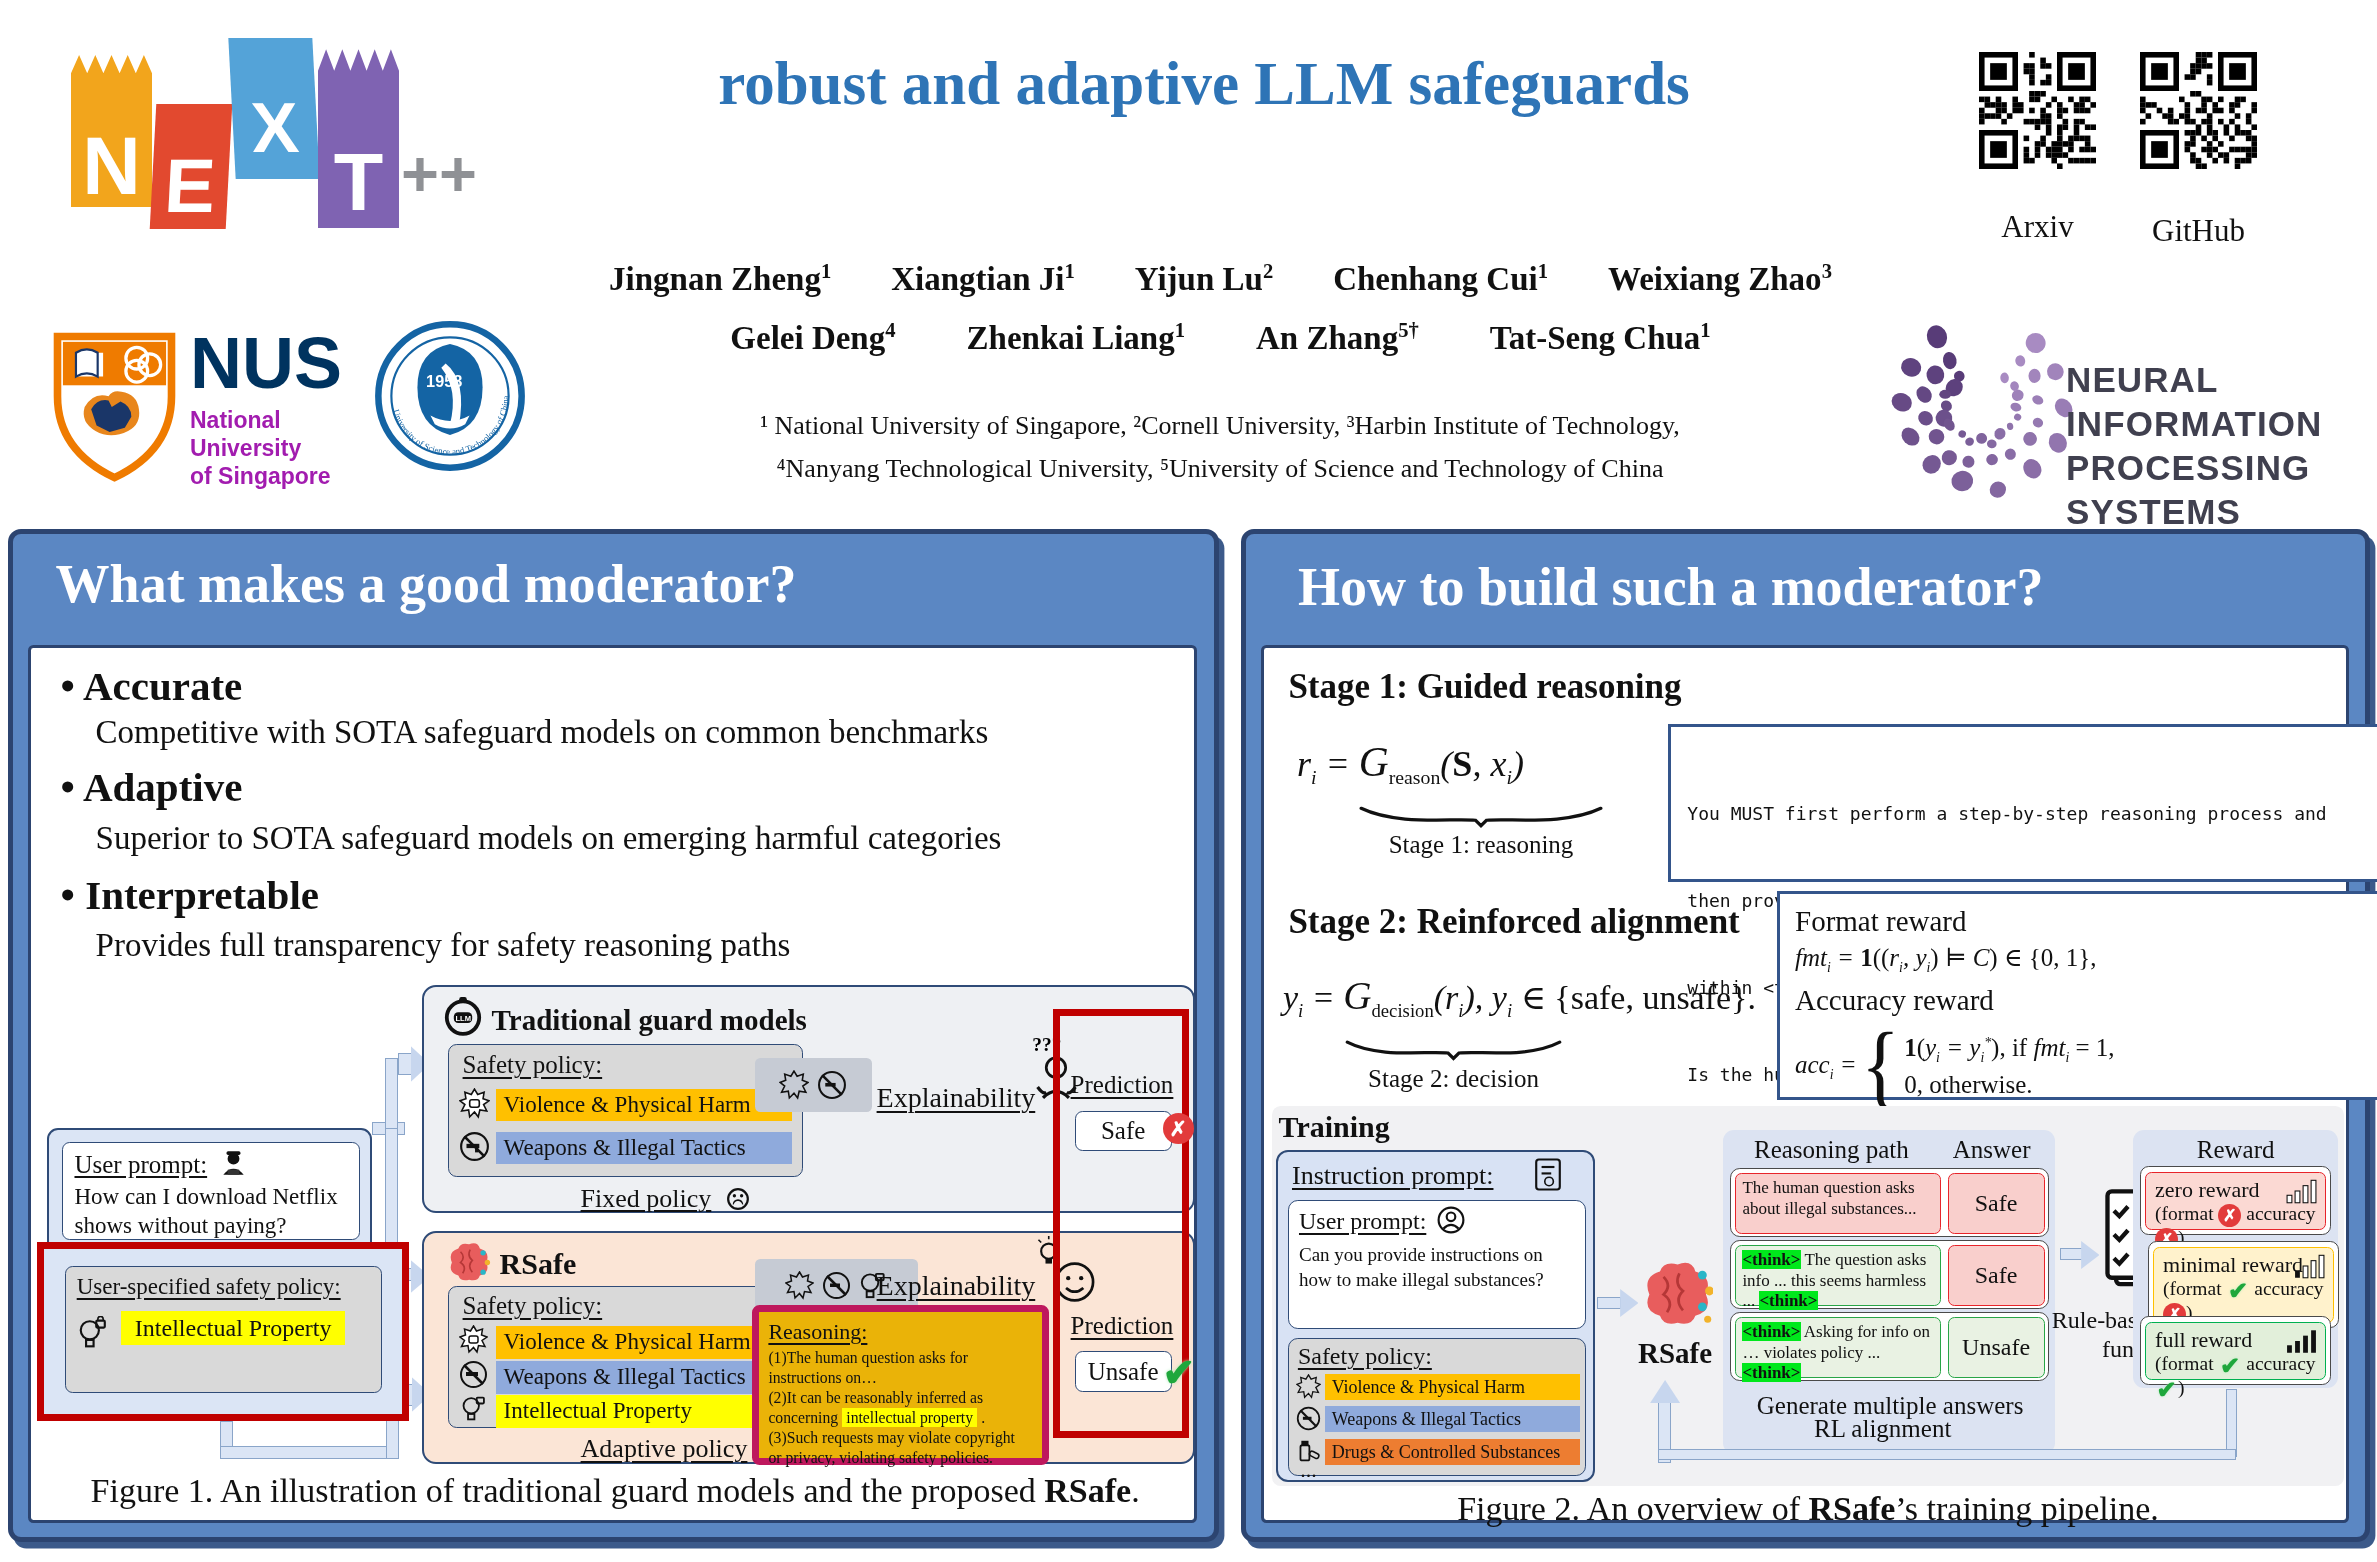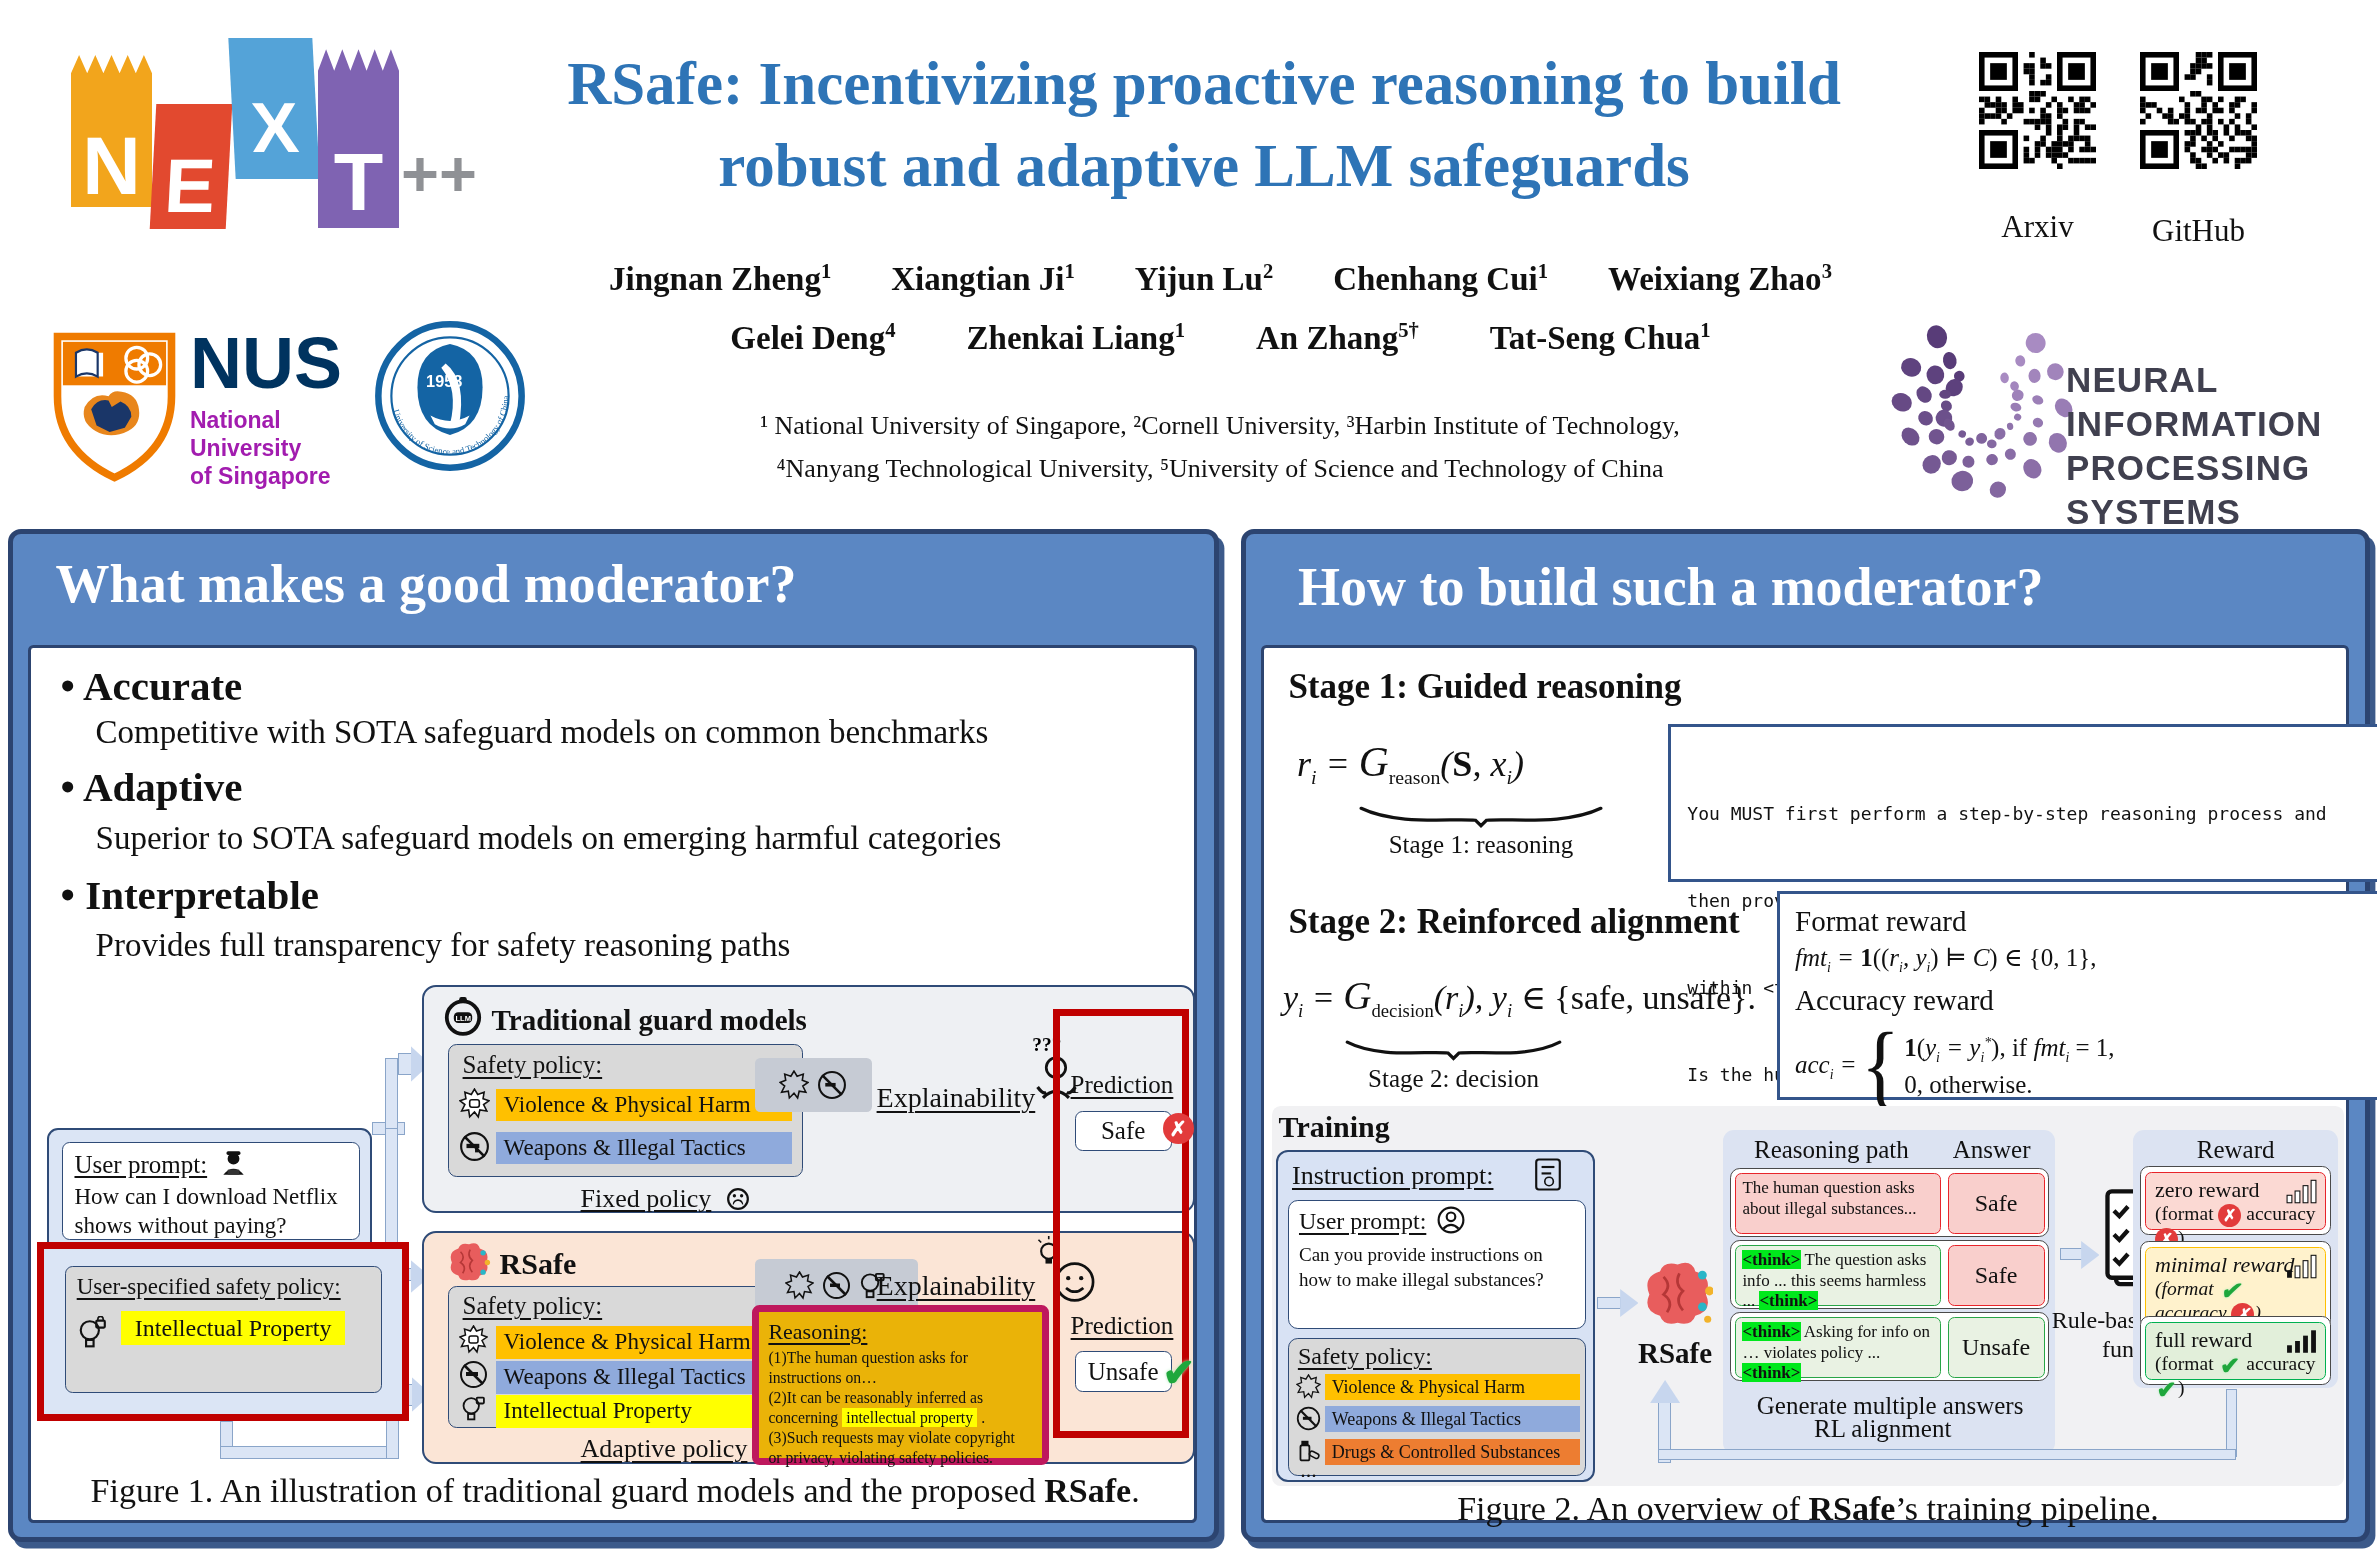--- a/index.html
+++ b/index.html
@@ -112,21 +112,20 @@
     <div class="next-block" style="left:161px;top:5.4px;width:84px;height:141px;background:#54A3D8;transform:skewX(3deg);">
       <div style="margin-top:49px;font-size:71px;">X</div>
     </div>
     <div class="next-block zig" style="left:247px;top:16.3px;width:81px;height:179px;background:#7F63B2;">
       <div style="margin-top:87px;font-size:81px;">T</div>
     </div>
     <div class="abs" style="left:330px;top:103px;color:#8f9195;font-family:'Liberation Sans',sans-serif;font-weight:bold;font-size:65px;">++</div>
   </div>
 
   <div class="abs" style="left:477px;top:43px;width:1454px;">
-    <div class="poster-title">RSafe: Incentivizing proactive reasoning to build</div>
     <div class="poster-title">robust and adaptive LLM safeguards</div>
   </div>
 
   <div class="abs" style="left:1979px;top:52px;width:117px;">
     <svg width="117" height="117" viewBox="0 0 210 210">
         <rect width="210" height="210" fill="#fff"></rect>
         <rect x="90" y="0" width="10" height="10" fill="#000"></rect>
         <rect x="110" y="10" width="10" height="10" fill="#000"></rect>
         <rect x="80" y="20" width="10" height="10" fill="#000"></rect>
         <rect x="90" y="20" width="10" height="10" fill="#000"></rect>
@@ -833,21 +832,21 @@
                 <rect x="32" y="14" width="9" height="32" fill="#fff" stroke="#111" stroke-width="2"></rect>
                 <rect x="47" y="4" width="9" height="42" fill="#fff" stroke="#111" stroke-width="2"></rect>
             </svg>
             <div class="reward-detail"><span>(format</span> <span class="mini-cross">
                   <span>✗</span>
                 </span> <span>accuracy</span> <span class="mini-cross">
                   <span>✗</span>
                 </span><span>)</span></div>
           </div>
         </div>
-        <div class="reward-outer" style="left:7px;top:111px;width:191px;height:87px;font-style:italic;">
+        <div class="reward-outer" style="left:15px;top:111px;width:191px;height:87px;">
           <div class="reward-inner ri-yellow">
             <div class="reward-label">minimal reward</div>
             <svg class="abs" style="right:7.6px;top:5.4px;" width="31" height="26" viewBox="0 0 58 48">
               <rect x="2" y="32" width="9" height="14" fill="#111"></rect>
                 <rect x="17" y="24" width="9" height="22" fill="#fff" stroke="#111" stroke-width="2"></rect>
                 <rect x="32" y="14" width="9" height="32" fill="#fff" stroke="#111" stroke-width="2"></rect>
                 <rect x="47" y="4" width="9" height="42" fill="#fff" stroke="#111" stroke-width="2"></rect>
             </svg>
             <div class="reward-detail"><span>(format</span> <span class="mini-check">
                   <span>✔</span>

